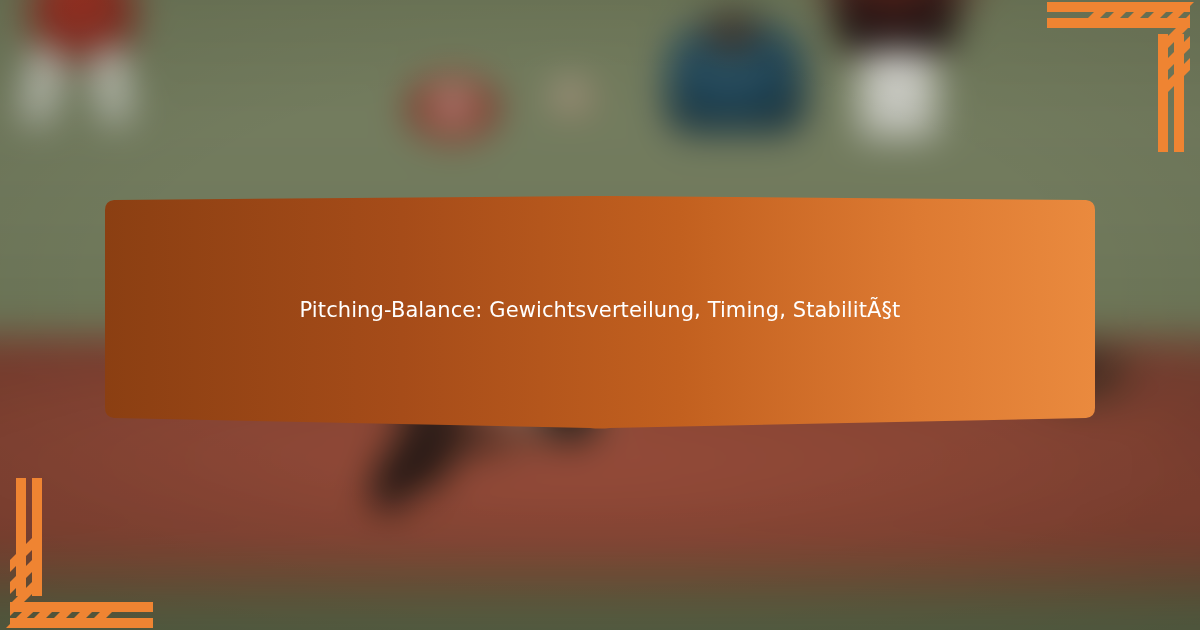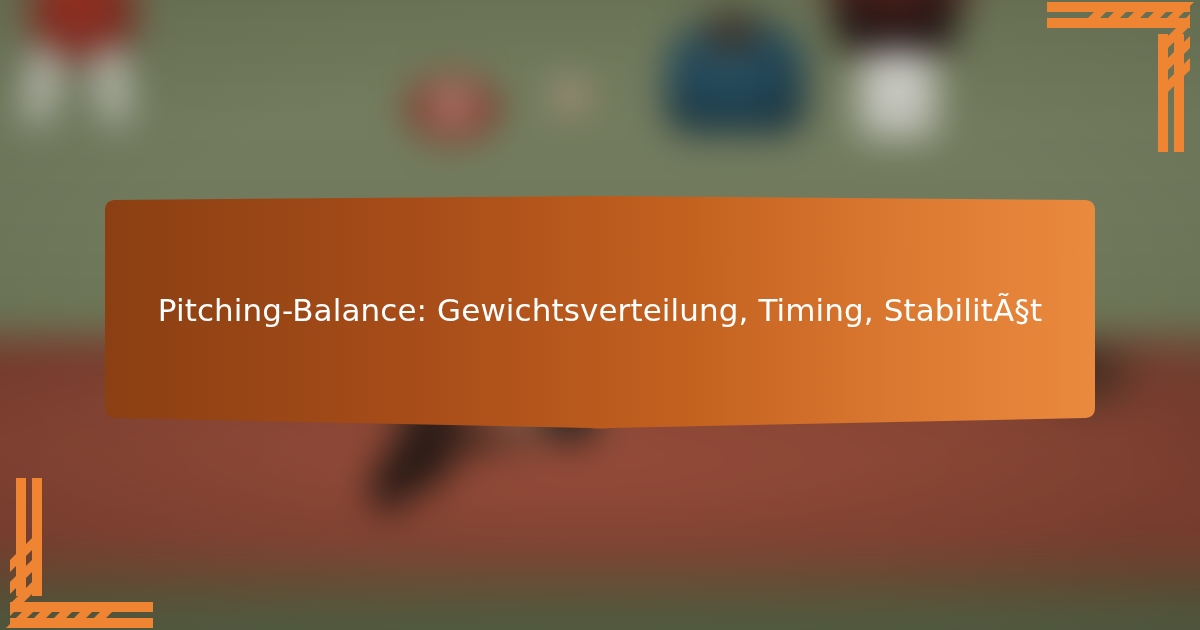--- a/index.html
+++ b/index.html
@@ -154,21 +154,21 @@
     top: 0; bottom: 8px;
     display: flex;
     align-items: center;
     justify-content: center;
     padding: 0 60px;
     box-sizing: border-box;
   }
   #band-text h1 {
     margin: 0;
     color: #ffffff;
-    font-size: 31px;
+    font-size: 21px;
     line-height: 1.62;
     font-weight: 400;
     text-align: center;
     letter-spacing: .1px;
   }
 </style>
 </head>
 <body>
 
 <div id="stage">

